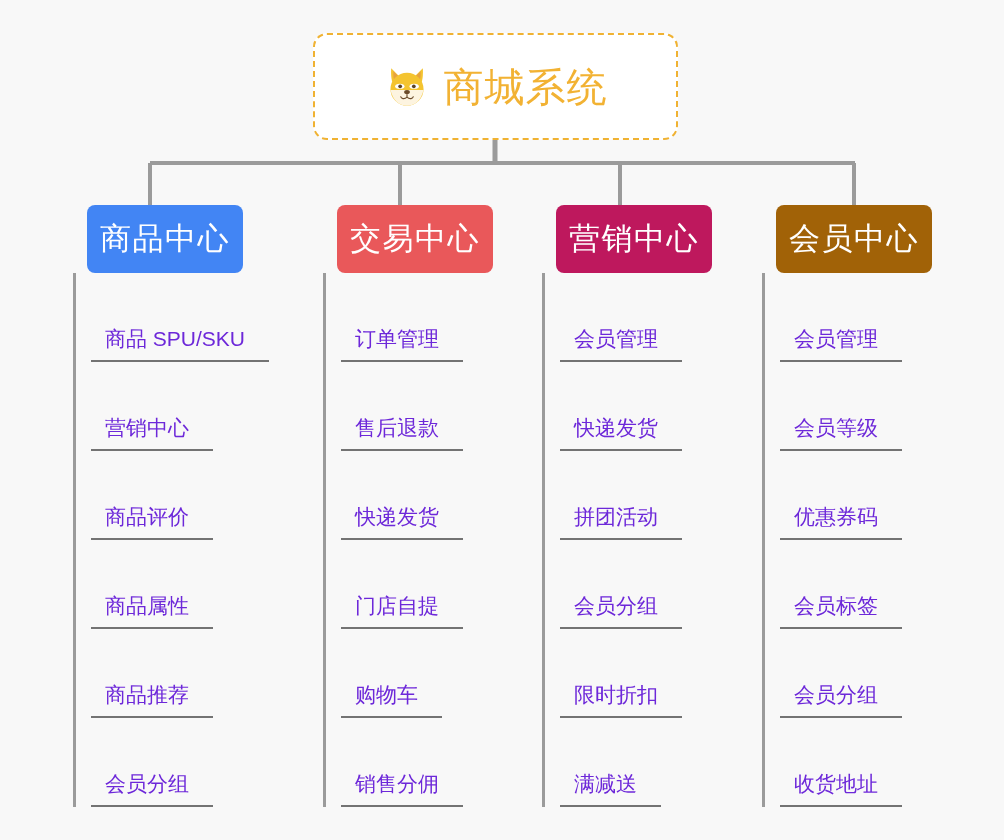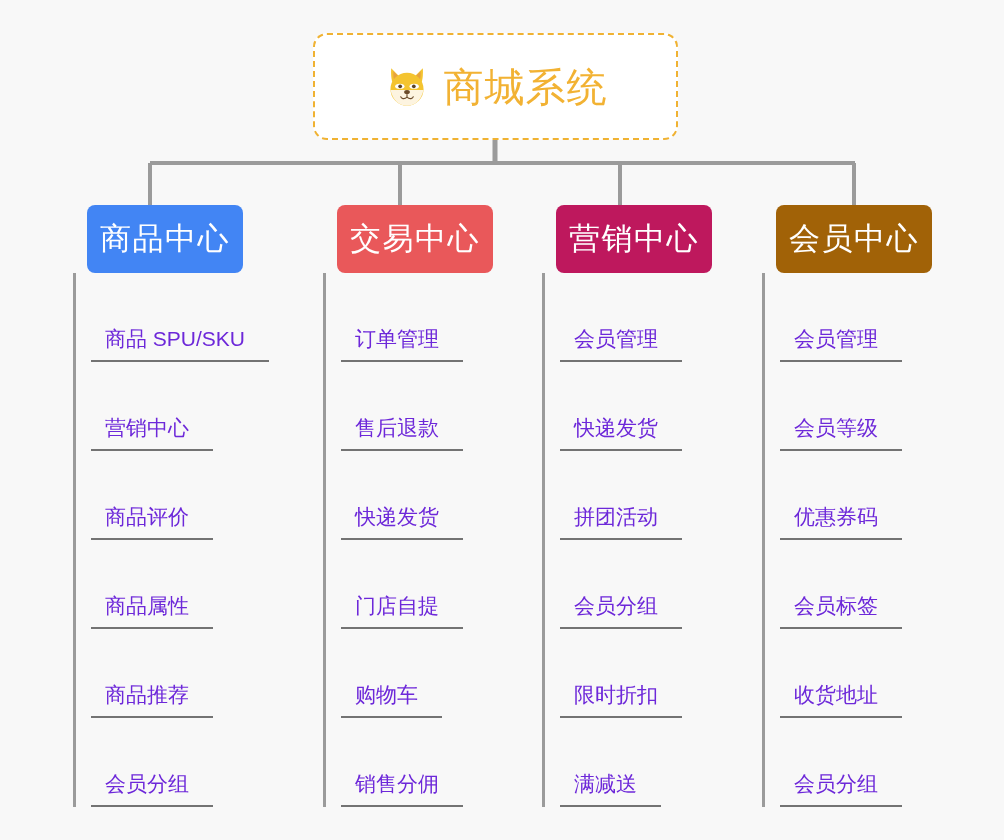--- a/index.html
+++ b/index.html
@@ -257,21 +257,21 @@
       <div class="leaf">
           <span class="leaf-label">会员等级</span>
         </div>
       <div class="leaf">
           <span class="leaf-label">优惠券码</span>
         </div>
       <div class="leaf">
           <span class="leaf-label">会员标签</span>
         </div>
       <div class="leaf">
+          <span class="leaf-label">会员分组</span>
+        </div>
+      <div class="leaf">
           <span class="leaf-label">收货地址</span>
         </div>
-      <div class="leaf">
-          <span class="leaf-label">会员分组</span>
-        </div>
     </div>
   </div>
 
 </div>
 
 </body></html>

